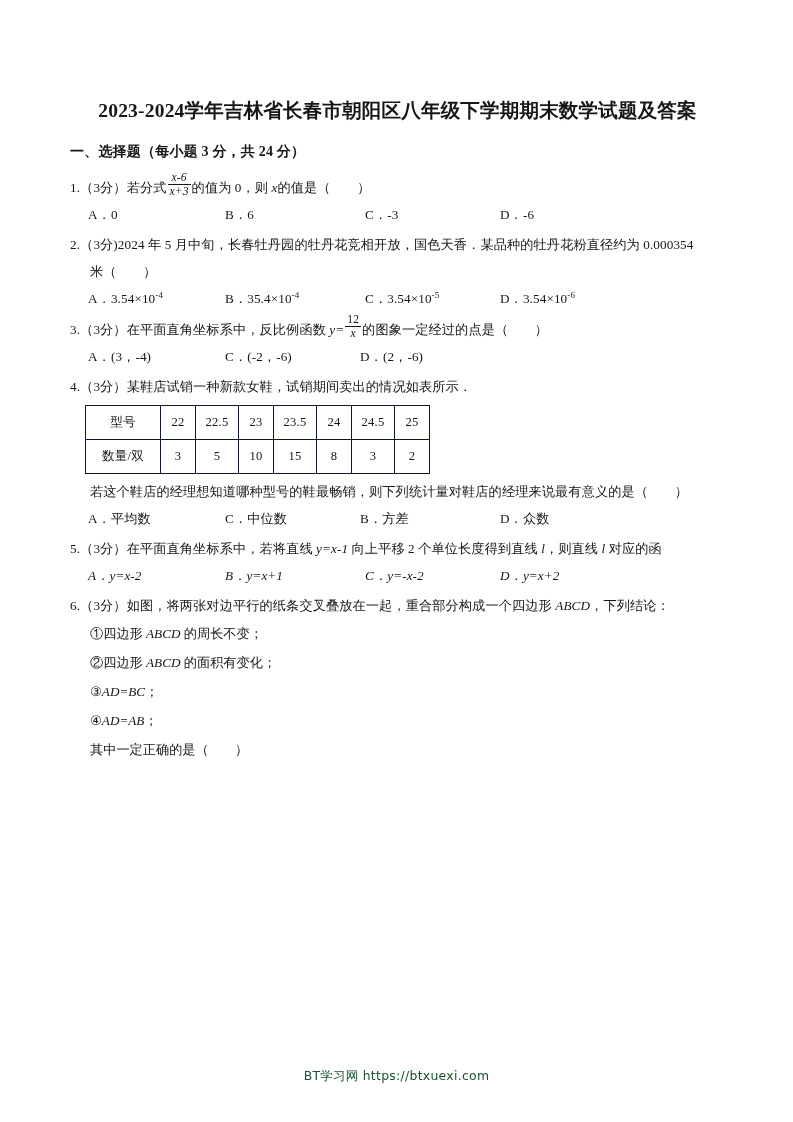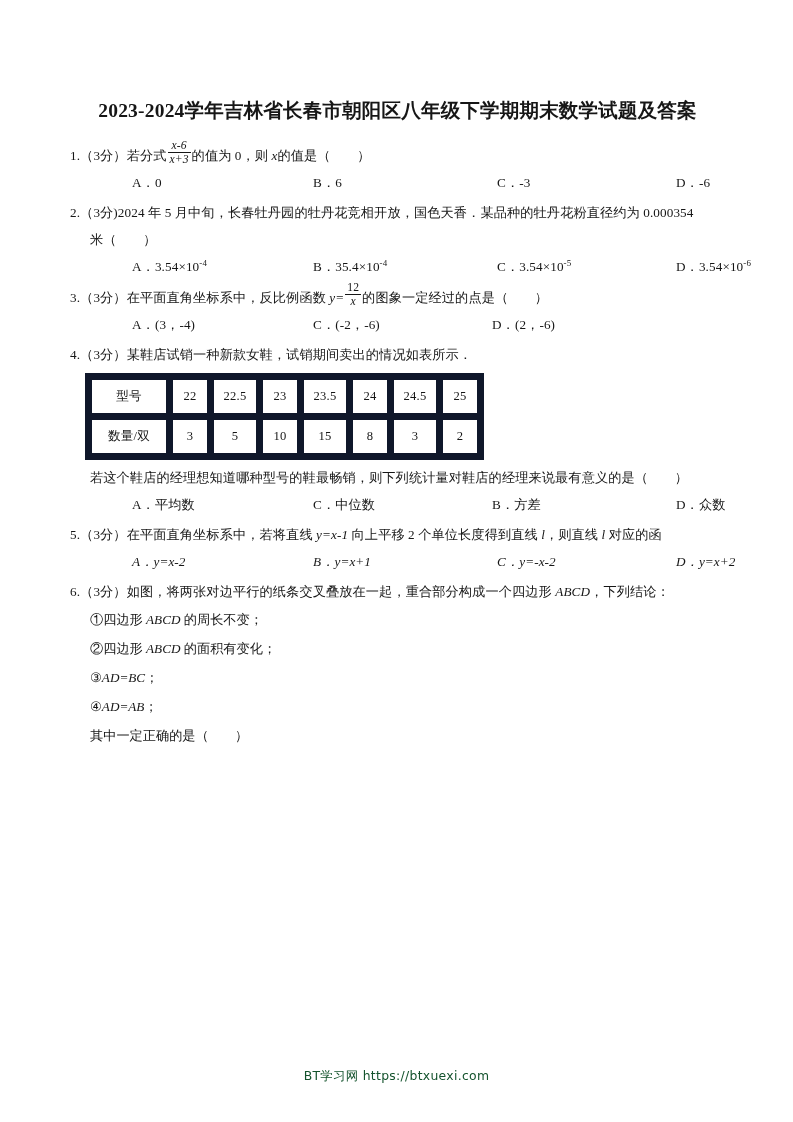--- a/index.html
+++ b/index.html
@@ -72,21 +72,20 @@
   
   .options {
     display: flex;
     font-size: 13.2px;
     line-height: 28px;
     padding-left: 18px;
     letter-spacing: 0.1px;
   }
   .options .opt {
     flex: 0 0 auto;
-    margin-left: 44px;
   }
   .opt-a { width: 137px; }
   .opt-b { width: 140px; }
   .opt-c { width: 135px; }
   .opt-d { width: auto; }
 
   
   .mvar {
     font-style: italic;
     font-family: "Liberation Serif", serif;
@@ -120,21 +119,21 @@
   .shoe-table-wrap {
     padding-left: 15px;
     margin: 5px 0 4px 0;
   }
   table.shoe-table {
     border-collapse: collapse;
     font-size: 12.6px;
     table-layout: fixed;
   }
   table.shoe-table td {
-    border: 7px solid #0f172a;
+    border: 1px solid #0f172a;
     text-align: center;
     vertical-align: middle;
     height: 33px;
     padding: 0 2px;
     letter-spacing: 0.2px;
   }
   table.shoe-table td.lbl {
     width: 70px;
   }
   table.shoe-table td.c {
@@ -158,20 +157,21 @@
   }
 </style>
 </head>
 <body>
 
 <div class="page">
   <div class="content">
 
     <div class="doc-title">2023-2024学年吉林省长春市朝阳区八年级下学期期末数学试题及答案</div>
 
+    <div class="section-head">一、选择题（每小题 3 分，共 24 分）</div>
 
     <div class="question">
       <div class="q-line">
         <span>1.（3分）若分式</span><span class="frac"><span class="num mvar">x-6</span><span class="den mvar">x+3</span></span><span>的值为 0，则 </span><span class="mvar">x</span><span>的值是（　　）</span>
       </div>
       <div class="options">
         <span class="opt opt-a">A．0</span>
         <span class="opt opt-b">B．6</span>
         <span class="opt opt-c">C．-3</span>
         <span class="opt opt-d">D．-6</span>

